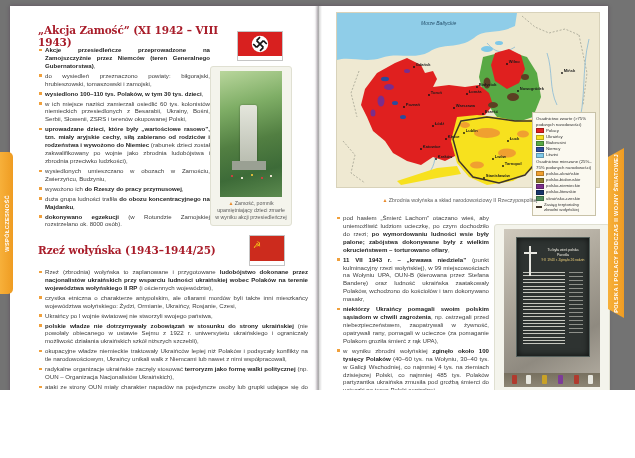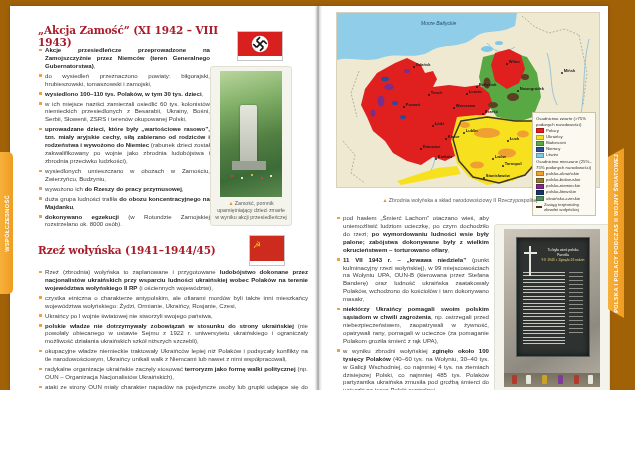--- a/index.html
+++ b/index.html
@@ -1,16 +1,16 @@
 <!DOCTYPE html>
 <html><head>
 <meta charset="utf-8">
 <style>
   html,body{margin:0;padding:0;}
-  .stage{position:relative;width:635px;height:390px;background:#a16207;overflow:hidden;
+  .stage{position:relative;width:635px;height:390px;background:#737373;overflow:hidden;
          font-family:"Liberation Sans",sans-serif;color:#3d3d3d;}
   .page{position:absolute;top:6px;height:442px;background:#ffffff;box-shadow:0 0 4px rgba(60,20,60,.35);}
   .page-left{left:10px;width:308px;}
   .page-right{left:318px;width:290px;}
   .gutter{position:absolute;left:315px;top:6px;width:7px;height:442px;
     background:linear-gradient(90deg,rgba(0,0,0,0),rgba(0,0,0,.20) 40%,rgba(0,0,0,.32) 50%,rgba(0,0,0,.15) 62%,rgba(0,0,0,0));}
   h2{margin:0;font-family:"DejaVu Serif","Liberation Serif",serif;font-weight:bold;
      color:#a91d2a;font-size:10.5px;letter-spacing:-.1px;}
   ul.blist{list-style:none;margin:0;padding:0;text-align:justify;}
   ul.blist li{position:relative;padding-left:7px;margin-bottom:2px;font-size:6.1px;line-height:1.3;}
@@ -120,21 +120,21 @@
 
     <div class="photo-panel lp-photo-panel">
       <div class="monument-photo">
         <div class="monument"></div>
         <div class="monument-base"></div>
         <div class="flowers"></div>
       </div>
       <div class="caption">Zamość, pomnik upamiętniający dzieci zmarłe w wyniku akcji przesiedleńczej</div>
     </div>
 
-    <h2 class="s2-head">Rzeź wołyńska (1941–1944/45)</h2>
+    <h2 class="s2-head">Rzeź wołyńska (1943–1944/25)</h2>
     <div class="s2-flag flagbox">
       <svg width="34" height="25" viewBox="0 0 34 25">
         <rect x="0" y="0" width="34" height="25" fill="#cc2b1d"></rect>
         <text x="3" y="11.5" font-size="9" fill="#f5c518">☭</text>
       </svg>
     </div>
     <ul class="blist s2-list">
         <li><span>Rzeź (zbrodnia) wołyńska to zaplanowane i przygotowane </span><b>ludobójstwo dokonane przez nacjonalistów ukraińskich przy wsparciu ludności ukraińskiej wobec Polaków na terenie województwa wołyńskiego II RP</b><span> (i ościennych województw),</span></li>
         <li><span>czystka etniczna o charakterze antypolskim, ale ofiarami mordów byli także inni mieszkańcy województwa wołyńskiego: Żydzi, Ormianie, Ukraińcy, Rosjanie, Czesi,</span></li>
         <li><span>Ukraińcy po I wojnie światowej nie stworzyli swojego państwa,</span></li>

